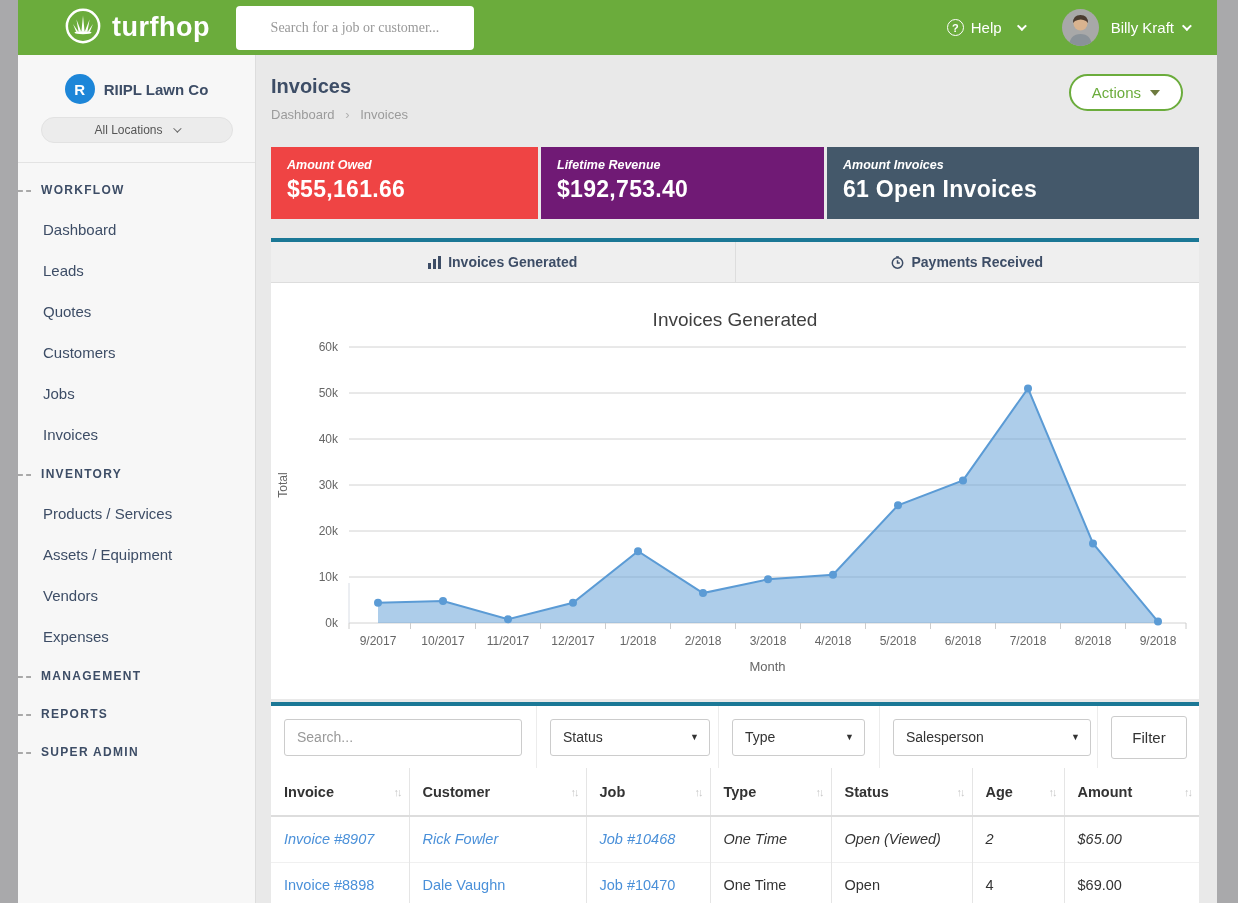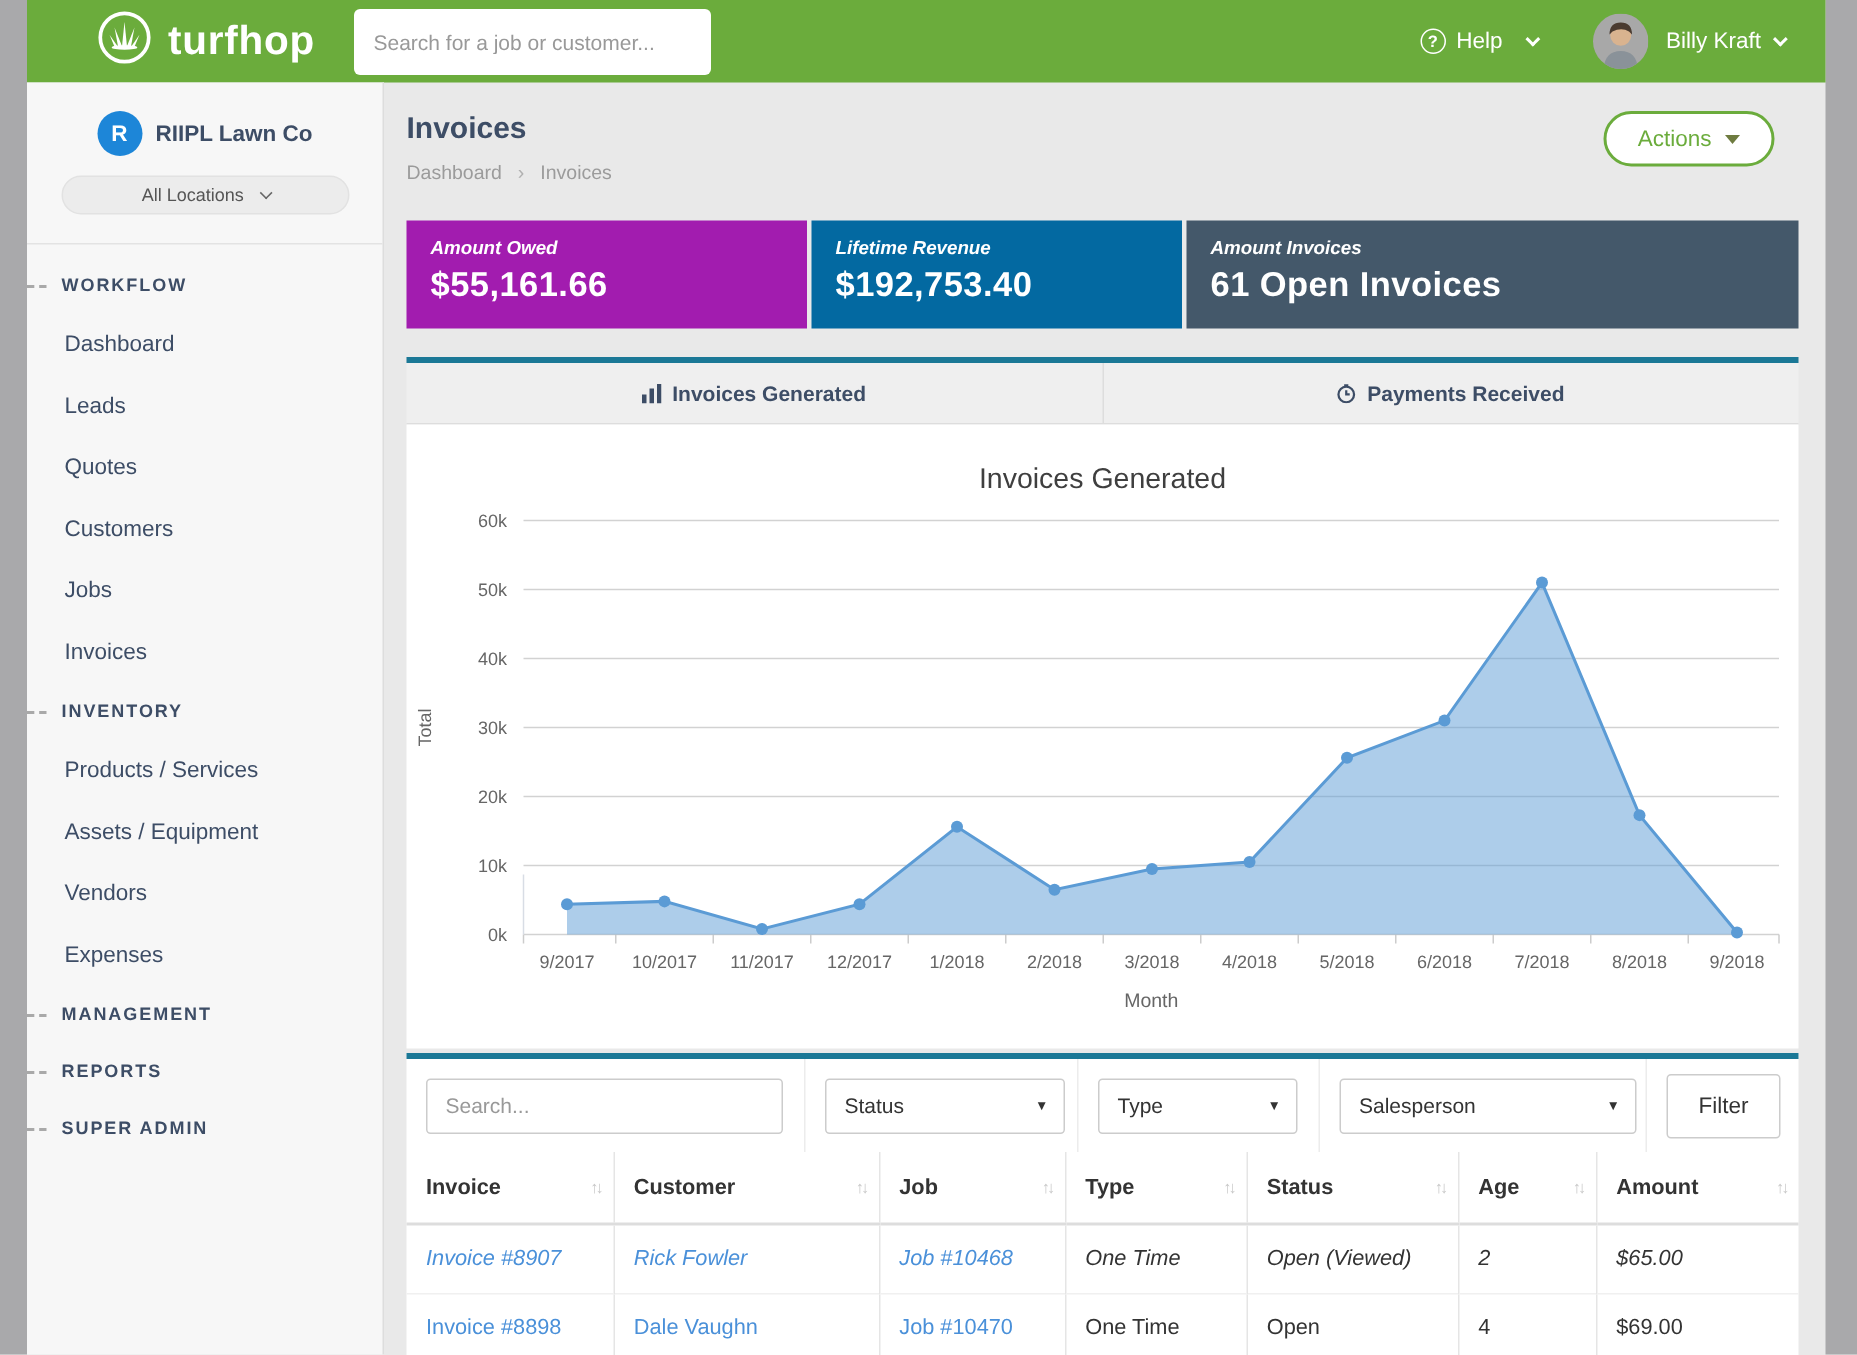--- a/index.html
+++ b/index.html
@@ -8,21 +8,21 @@
   .edge { position:absolute; top:0; bottom:0; background:#a9a9ab; }
   .edge-left { left:0; width:18px; }
   .edge-right { right:0; width:21px; }
 
   .app { position:absolute; left:18px; right:21px; top:0; bottom:0; display:flex; flex-direction:column; }
 
   
   .topbar { height:55px; background:#6bac3c; display:flex; align-items:center; flex:0 0 auto; }
   .brand { display:flex; align-items:center; gap:10px; margin-left:46px; cursor:pointer; }
   .brand-text { color:#fff; font-size:27px; font-weight:700; letter-spacing:.5px; }
-  .top-search { margin-left:26px; width:238px; height:44px; border:none; border-radius:4px; padding:0 13px; font-size:14px; color:#444; outline:none; font-family:Liberation Sans, sans-serif; }
+  .top-search { margin-left:26px; width:238px; height:44px; border:none; border-radius:4px; padding:0 13px; font-size:14px; color:#444; outline:none; font-family:Liberation Serif, serif;text-align:center; }
   .top-search::placeholder { color:#999; }
   .top-right { margin-left:auto; display:flex; align-items:center; margin-right:28px; }
   .help { display:flex; align-items:center; gap:7px; color:#fff; font-size:15px; cursor:pointer; }
   .qmark { width:17px; height:17px; border:1.5px solid #fff; border-radius:50%; display:flex; align-items:center; justify-content:center; font-size:11px; font-weight:700; }
   .chev { display:inline-block; width:7px; height:7px; border-right:2px solid #fff; border-bottom:2px solid #fff; transform:rotate(45deg) translateY(-2px); margin-left:8px; }
   .avatar { width:37px; height:37px; border-radius:50%; overflow:hidden; margin:0 12px 0 38px; cursor:pointer; flex:0 0 auto; }
   .username { color:#fff; font-size:15px; cursor:pointer; }
 
   
   .shell { flex:1; display:flex; min-height:0; }
@@ -44,22 +44,22 @@
   .main { flex:1; position:relative; padding:20px 18px 0 15px; min-width:0; }
   .page-title { font-size:20px; font-weight:700; color:#3d4d66; }
   .breadcrumb { margin-top:9px; font-size:13px; color:#9b9b9b; }
   .breadcrumb .sep { margin:0 7px; color:#b0b0b0; }
   .crumb { cursor:pointer; }
   .actions-btn { position:absolute; top:19px; right:34px; height:37px; padding:0 21px; border-radius:19px; border:2px solid #6bac3c; background:#fff; color:#6bac3c; font-size:15px; display:flex; align-items:center; gap:9px; cursor:pointer; font-family:"Liberation Sans",sans-serif; }
   .actions-caret { width:0; height:0; border-left:5px solid transparent; border-right:5px solid transparent; border-top:6px solid #6e7b3f; }
 
   .stats { display:flex; gap:3px; margin-top:25px; }
   .stat { height:72px; padding:11px 16px 0; color:#fff; }
-  .stat-0 { width:267px; background:#a21caf; }
-  .stat-1 { width:247px; background:#0369a1; }
+  .stat-0 { width:267px; background:#ef4444; }
+  .stat-1 { width:283px; background:#701a75; }
   .stat-2 { flex:1; background:#44586a; }
   .stat-label { font-style:italic; font-size:12.5px; font-weight:600; }
   .stat-value { font-size:23px; font-weight:700; margin-top:4px; letter-spacing:.3px; }
 
   .tabs-wrap { margin-top:19px; border-top:4px solid #1b7896; }
   .tabs { display:flex; height:41px; background:#efefef; border-bottom:1px solid #ddd; }
   .tab { flex:1; display:flex; align-items:center; justify-content:center; gap:7px; font-size:14px; font-weight:700; color:#3d4d66; cursor:pointer; }
   .tab + .tab { border-left:1px solid #ddd; }
   .tab svg { display:block; }
 

